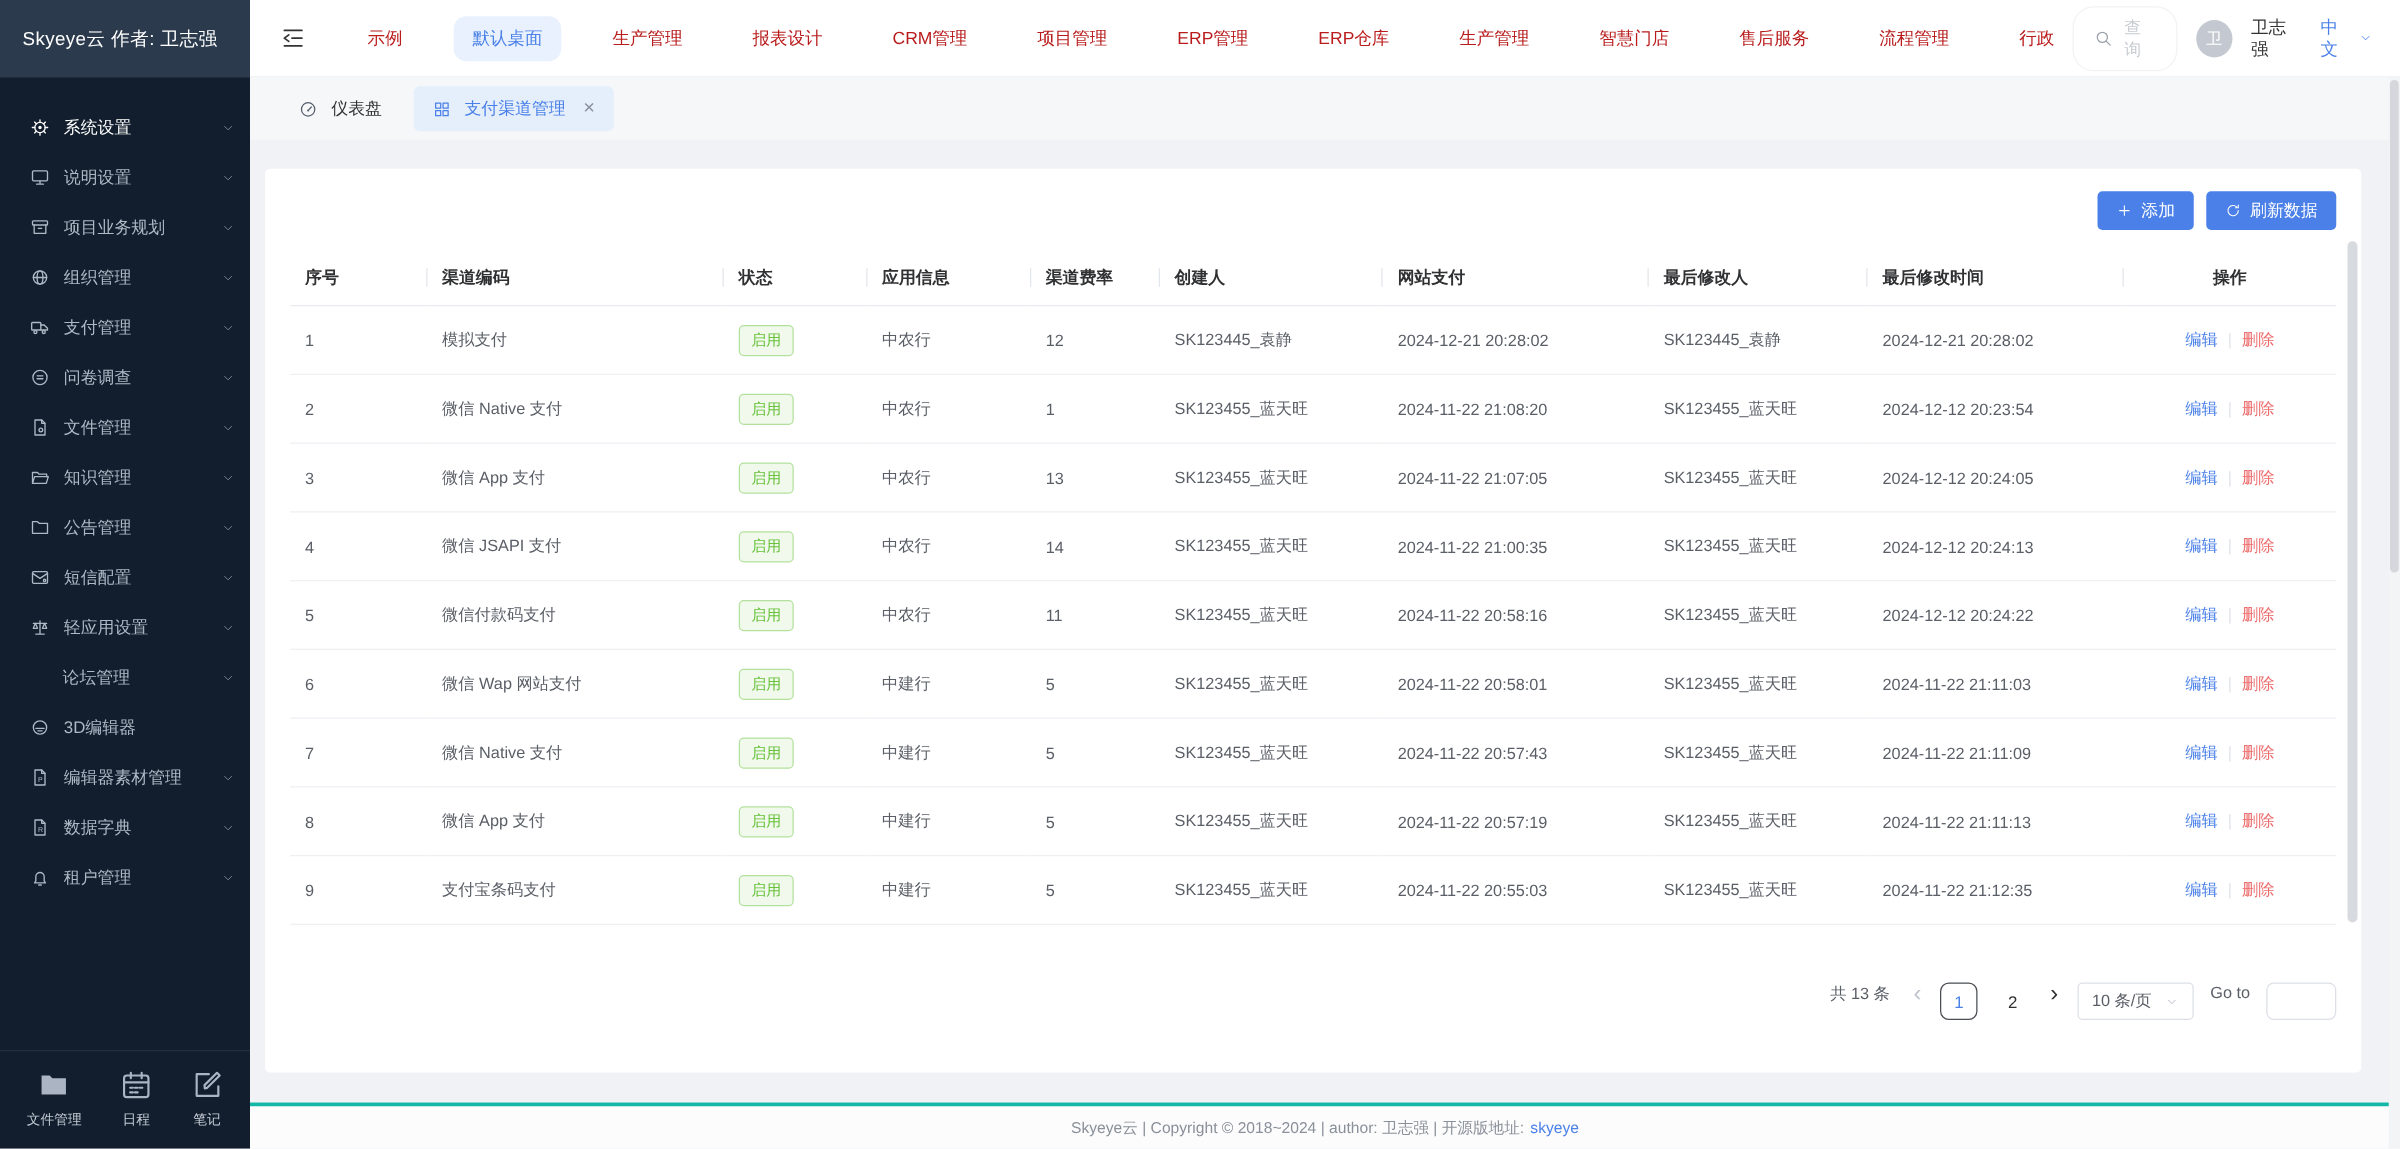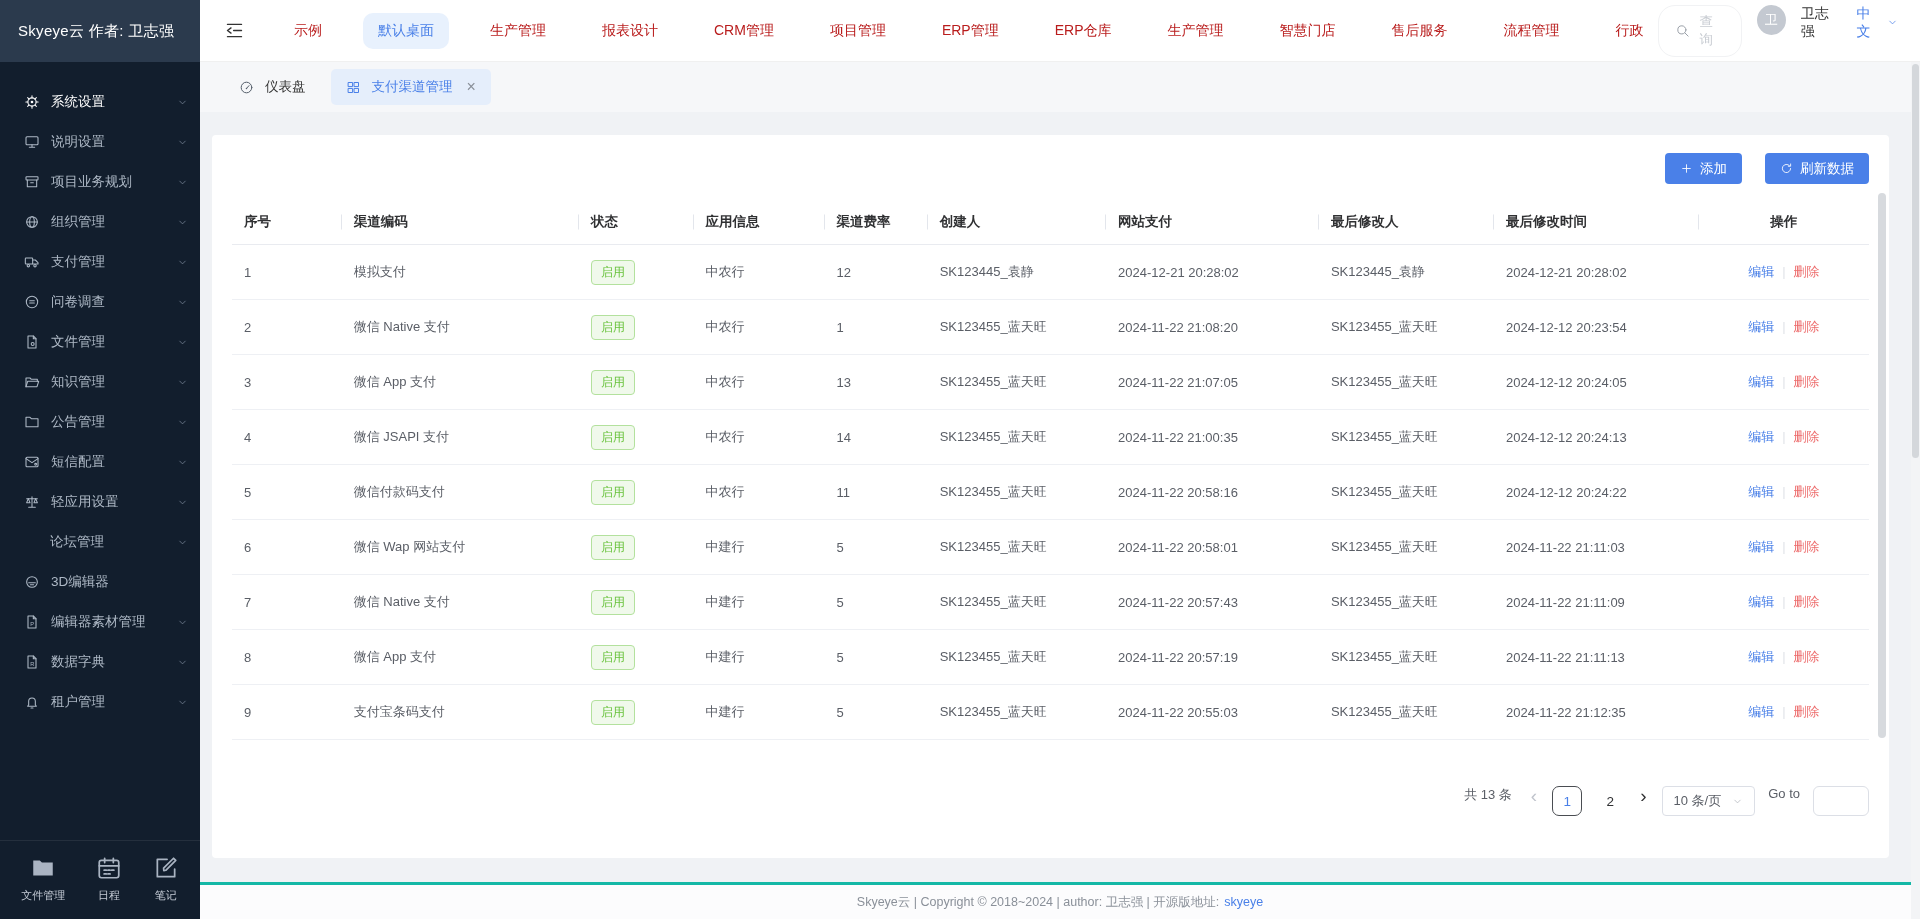--- a/index.html
+++ b/index.html
@@ -28,41 +28,41 @@
   .page-scroll{position:absolute;right:0;top:62px;bottom:0;width:9px;background:#f3f4f6;z-index:5}
   .page-scroll .thumb{position:absolute;top:2px;left:1px;width:7px;height:46%;background:#d4d7db;border-radius:4px}
 
   
   .navbar{height:62px;background:#fff;display:flex;align-items:center;padding:0 22px 0 24px;border-bottom:1px solid #f0f0f0}
   .collapse-btn{cursor:pointer;color:#333;display:inline-flex}
   .collapse-btn svg{width:21px;height:21px}
   .nav-tabs{display:flex;align-items:center;margin-left:34px;gap:26px}
   .nav-tab{font-size:14px;color:#b91c1c;padding:9px 15px;border-radius:10px;cursor:pointer;white-space:nowrap}
   .nav-tab.active{background:var(--accent_bg,#e8f1fd);color:var(--accent,#4a80e8)}
-  .nav-right{margin-left:auto;display:flex;align-items:flex-start;gap:15px}
+  .nav-right{margin-left:auto;display:flex;align-items:center;gap:15px}
   .search{display:flex;align-items:center;gap:9px;border:1px solid #f1f2f4;border-radius:17px;padding:7px 16px;cursor:text}
   .search svg{width:15px;height:15px;color:#9aa0a8}
   .search-ph{font-size:13.5px;color:#c8ccd2}
   .avatar{width:30px;height:30px;border-radius:50%;background:#c4c9d1;color:#fff;display:flex;align-items:center;justify-content:center;font-size:13px;cursor:pointer}
   .uname{font-size:14px;color:#333;cursor:pointer}
   .lang{font-size:14px;color:var(--accent,#4a80e8);display:flex;align-items:center;gap:4px;cursor:pointer}
   .lang svg{width:11px;height:11px}
 
   
   .tagsbar{height:50px;background:#f6f7f9;display:flex;align-items:center;padding-left:24px;gap:10px}
   .tag{display:flex;align-items:center;gap:11px;font-size:13.5px;color:#333;padding:9px 15px;border-radius:5px;cursor:pointer;white-space:nowrap}
   .tag svg{width:15px;height:15px;color:#555f6b}
   .tag.active{background:#e5eefb;color:var(--accent,#4a80e8)}
   .tag.active svg{color:var(--accent,#4a80e8)}
   .tag-close{color:#8a9099;font-size:16px;line-height:1;margin-left:3px;cursor:pointer}
 
   
   .content{flex:1;padding:23px 31px 24px 12px;overflow:hidden}
   .card{background:#fff;border-radius:4px;height:100%;position:relative;padding:18px 20px 0}
-  .toolbar{display:flex;justify-content:flex-end;gap:23px;margin-bottom:16px}
+  .toolbar{display:flex;justify-content:flex-end;gap:10px;margin-bottom:16px}
   .btn{display:inline-flex;align-items:center;gap:7px;background:var(--accent,#4a80e8);color:#fff;border:none;border-radius:4px;font-size:13.5px;padding:0 15px;height:31px;cursor:pointer;font-family:inherit}
   .btn svg{width:13px;height:13px}
   table{width:100%;border-collapse:collapse;table-layout:fixed}
   thead th{font-size:13.5px;color:#303133;font-weight:600;text-align:left;padding:13px 12px;position:relative;border-bottom:1px solid #e9ebf0;white-space:nowrap}
   thead th:not(:last-child)::after{content:"";position:absolute;right:0;top:50%;transform:translateY(-50%);width:1px;height:15px;background:#e3e6ec}
   tbody td{font-size:13px;color:#5a5e66;padding:0 12px;height:55px;border-bottom:1px solid #eef0f4;white-space:nowrap;overflow:hidden}
   th.col-op,td.col-op{text-align:center}
   .badge{display:inline-block;font-size:12px;color:var(--success,#67c23a);background:var(--success_bg,#f0f9eb);border:1px solid var(--success_border,#b3e19d);border-radius:4px;padding:3px 9px}
   .link-edit{color:var(--accent,#4a80e8);cursor:pointer}
   .link-del{color:var(--danger,#ed6b6b);cursor:pointer}

